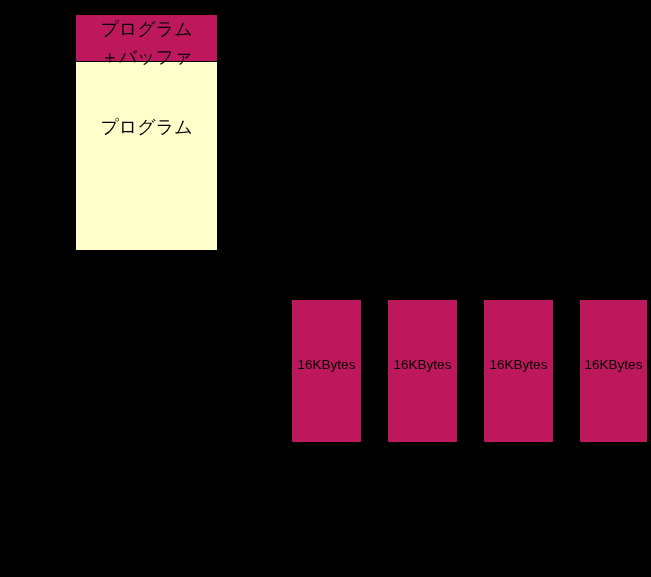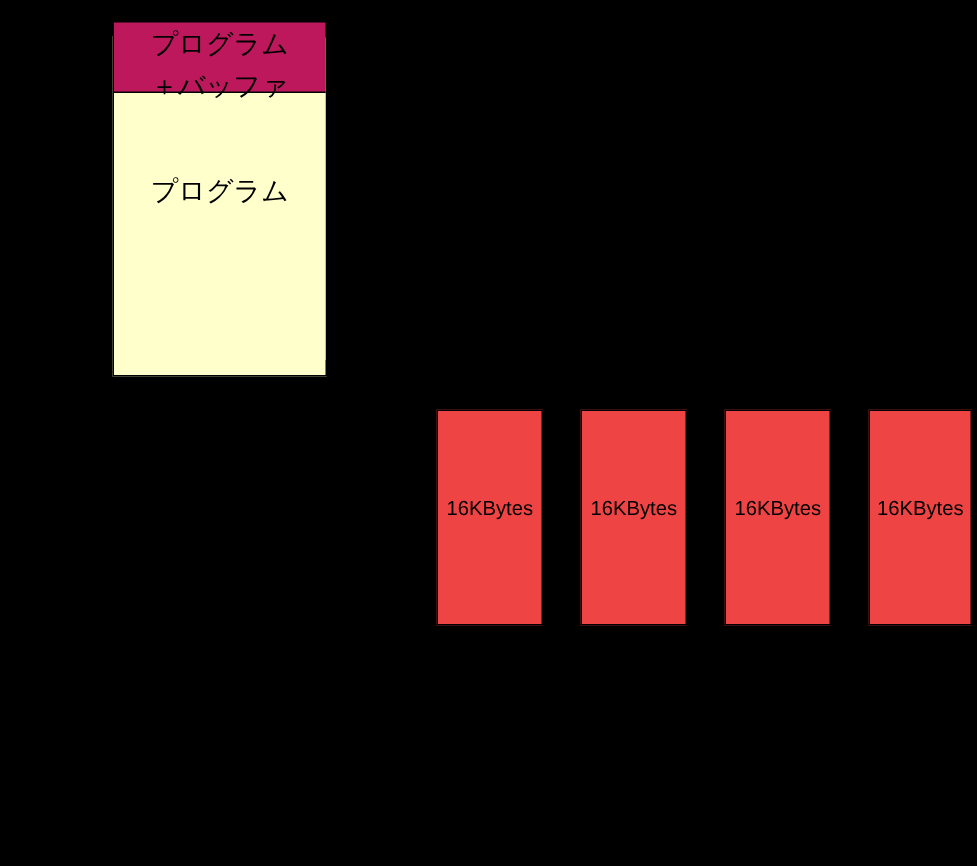--- a/index.html
+++ b/index.html
@@ -48,26 +48,26 @@
     font-size: 18px;
     line-height: 28px;
     padding-top: 51px;
     box-sizing: border-box;
     white-space: nowrap;
   }
 
   
   .bank {
     position: absolute;
-    top: 273px;
+    top: 299px;
     width: 71px;
     height: 144px;
     box-sizing: border-box;
     border: 1px solid #000000;
-    background: #ef4444;
+    background: #be185d;
     text-align: center;
   }
   .bank1 { left: 291px; }
   .bank2 { left: 387px; }
   .bank3 { left: 483px; }
   .bank4 { left: 579px; width: 69px; }
   .bank-label {
     margin-top: 57px;
     font-size: 13.5px;
     line-height: 16px;

